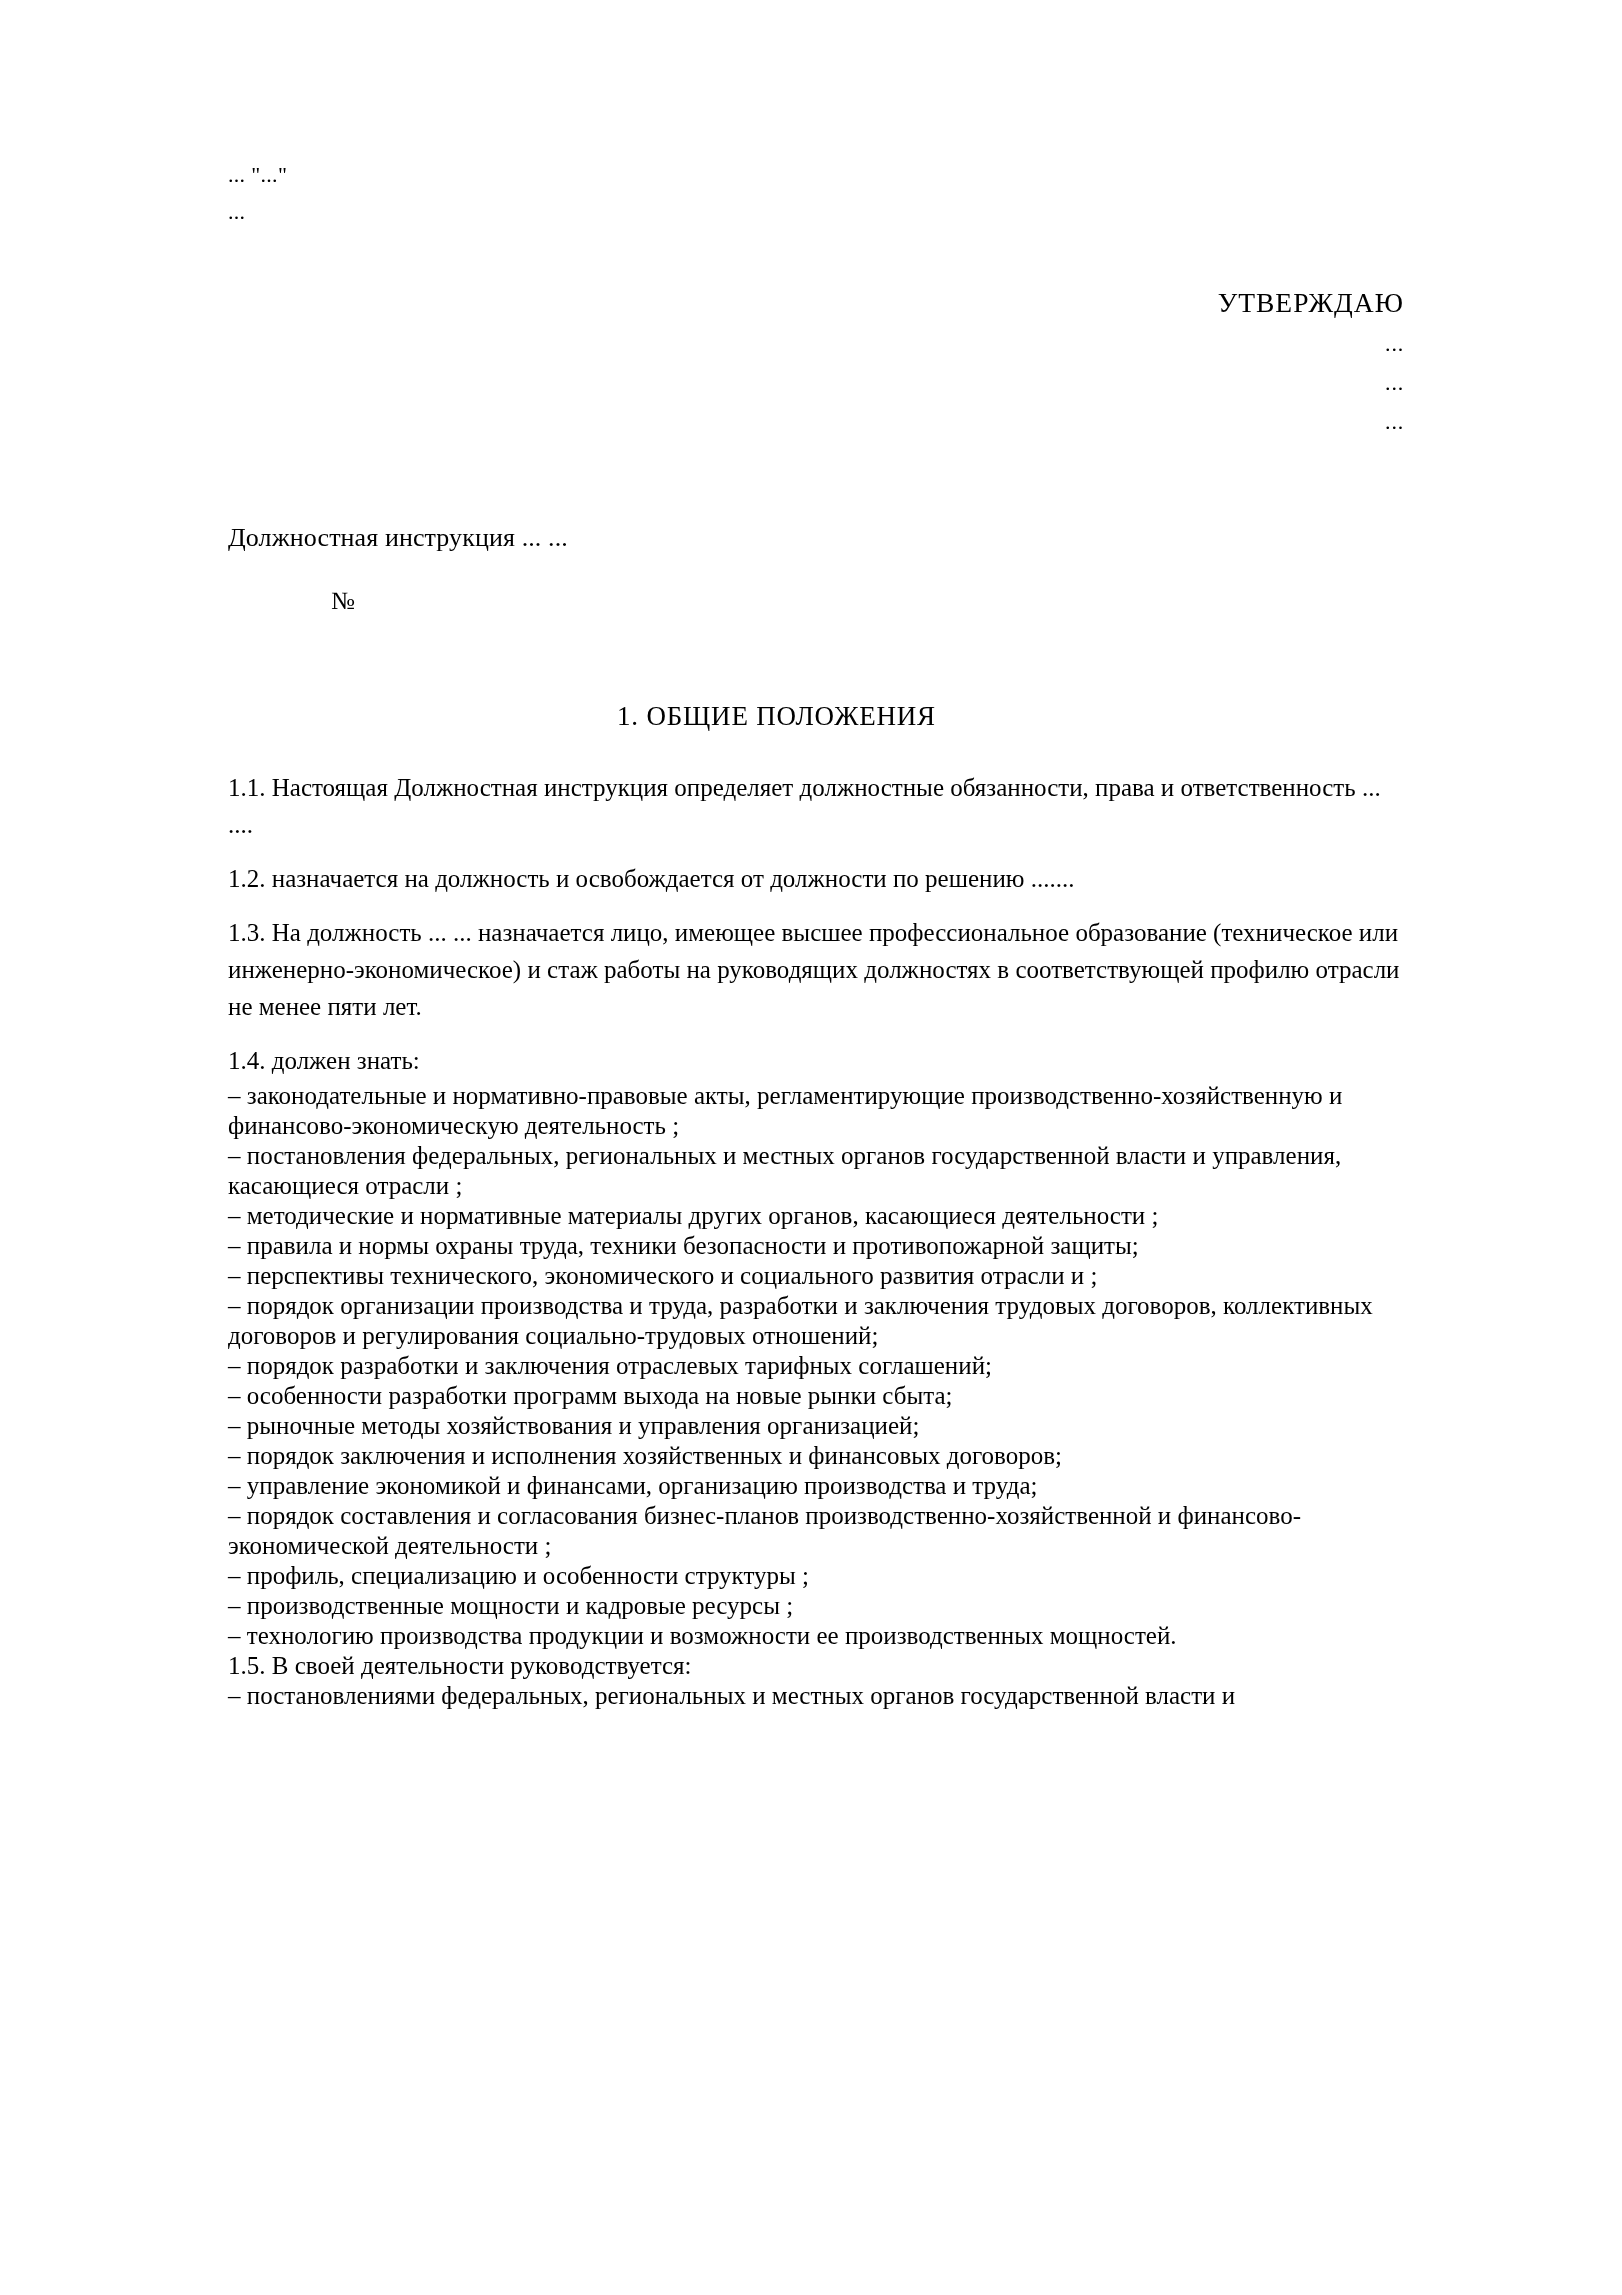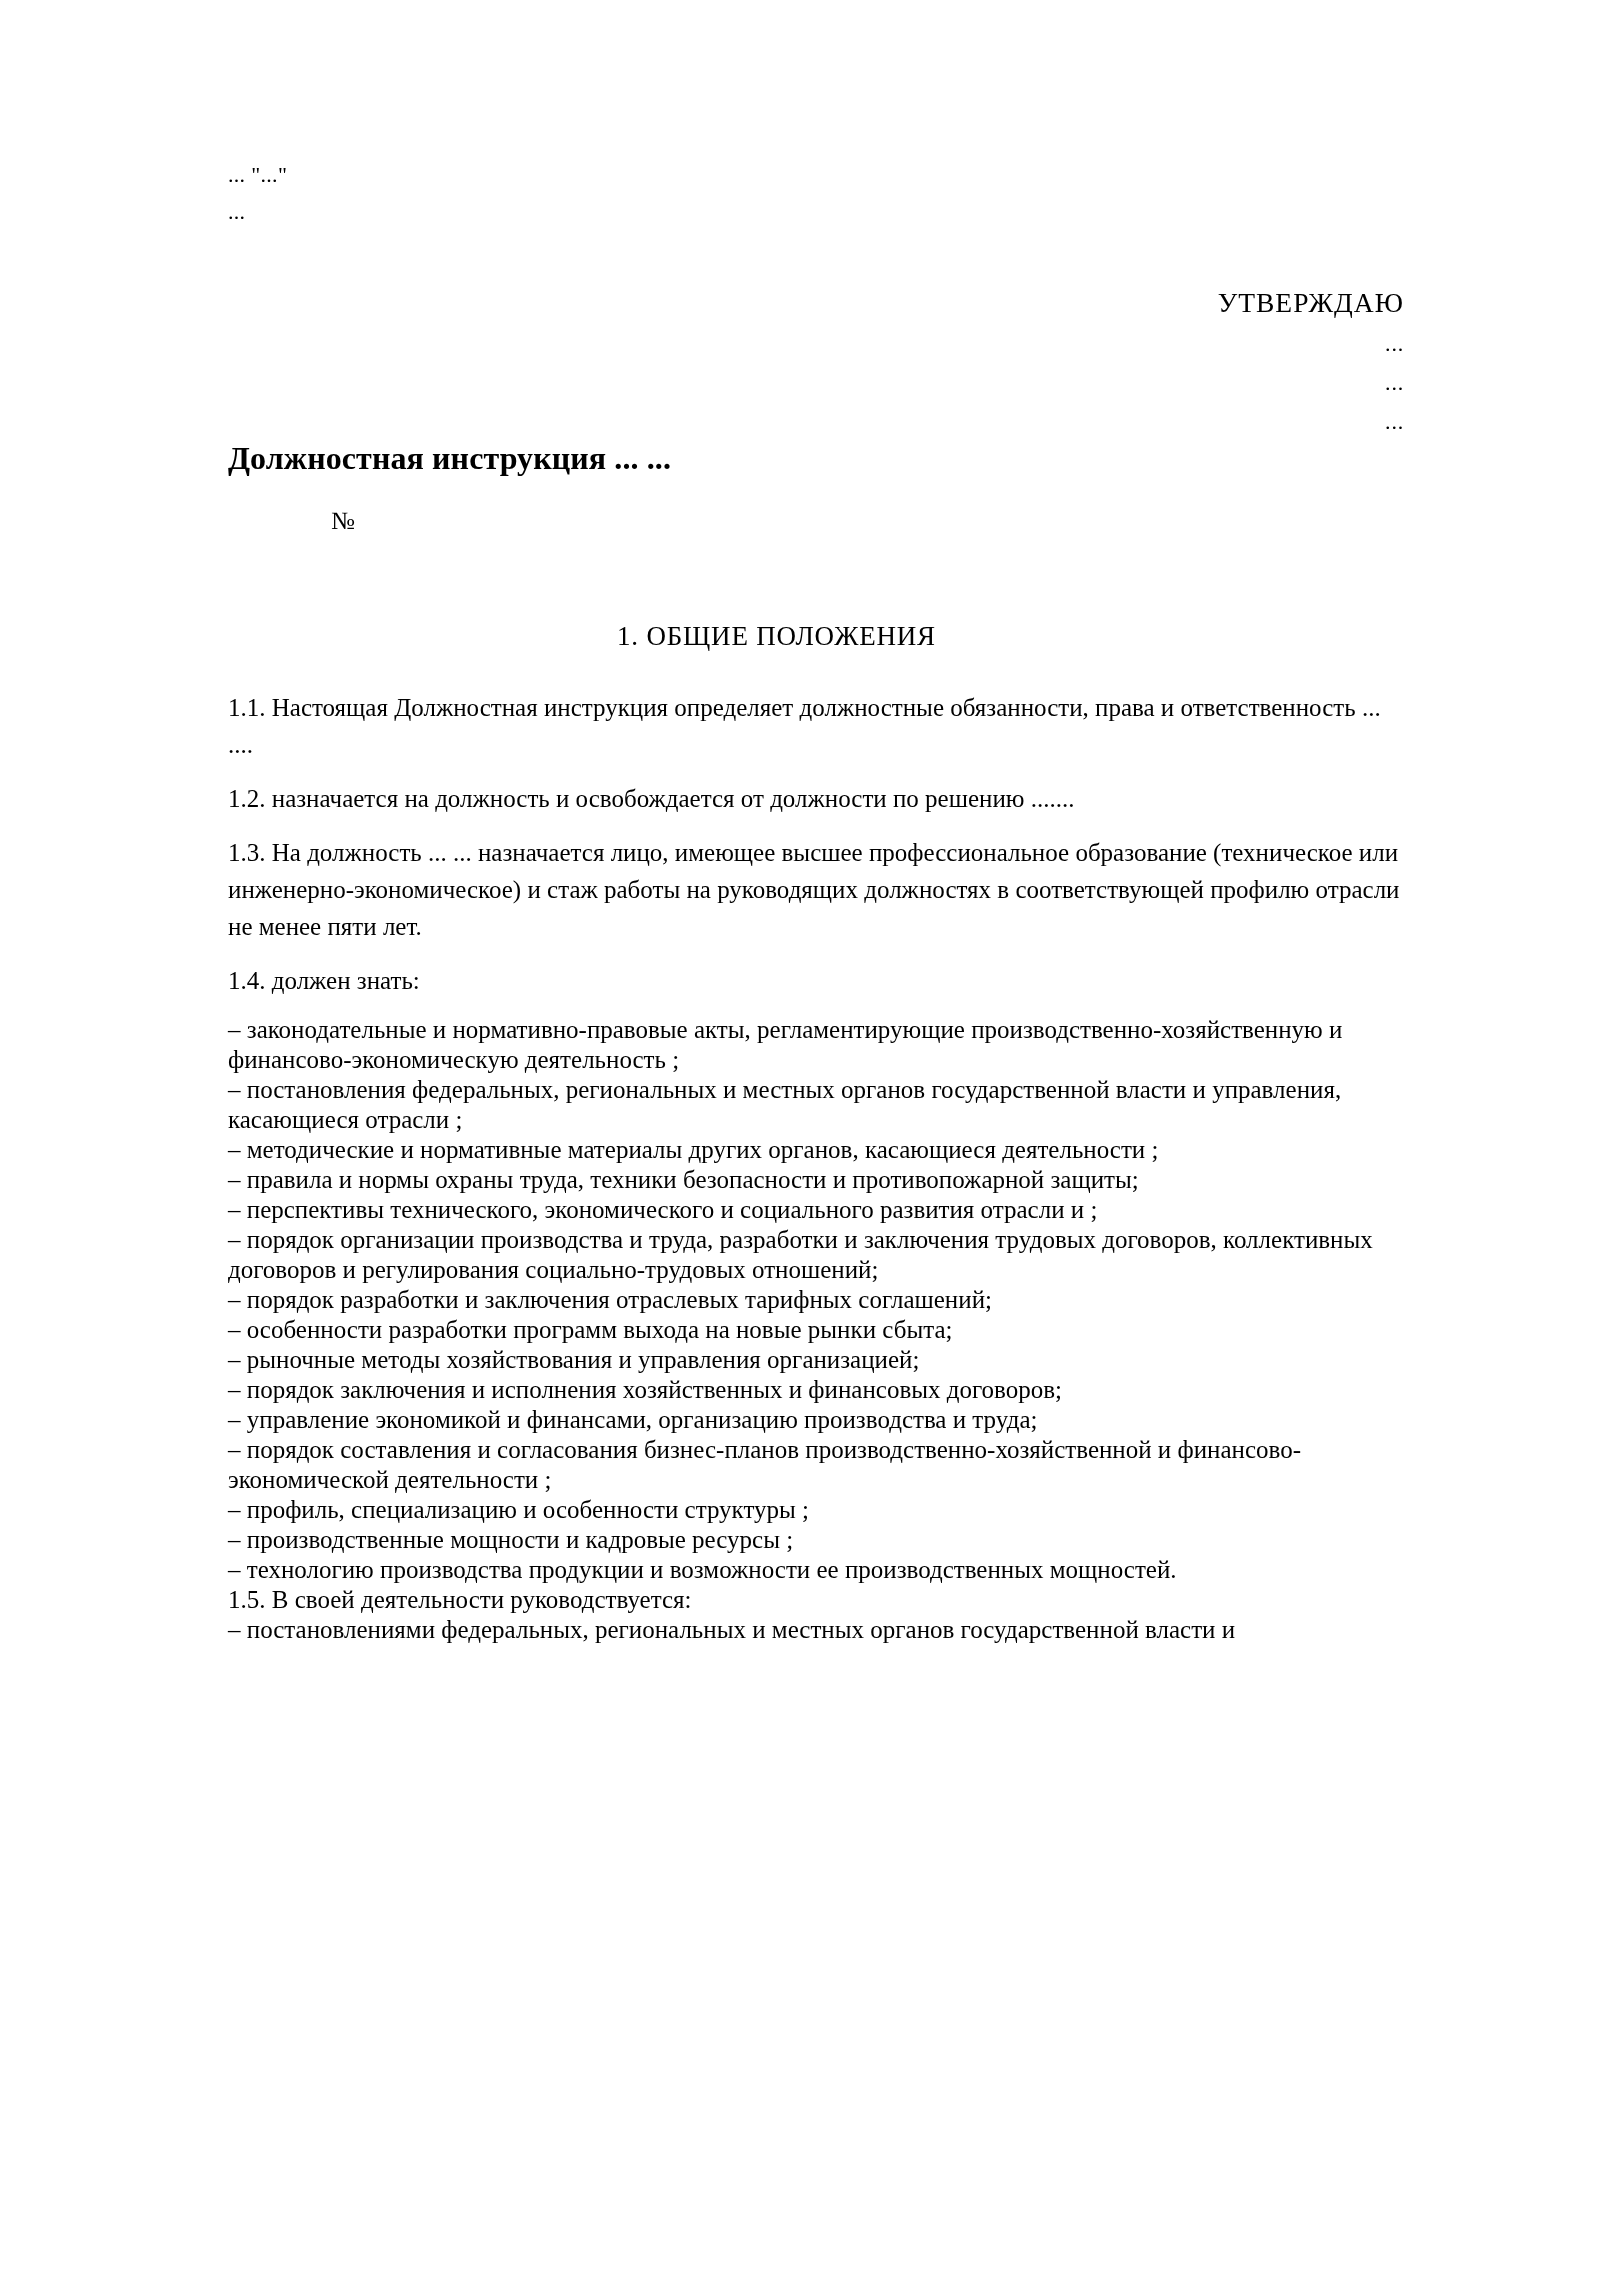--- a/index.html
+++ b/index.html
@@ -54,22 +54,23 @@
     letter-spacing: 1px;
     margin-top: 16px;
   }
   .approval .approve-ph {
     font-size: 22px;
     line-height: 39px;
   }
 
   
   .doc-title {
-    font-weight: bold;
-    font-size: 32px;
+    margin-top: 80px;
+    font-weight: normal;
+    font-size: 26px;
     line-height: 34px;
     letter-spacing: 0.1px;
   }
   .doc-number {
     margin-top: 29px;
     padding-left: 103px;
     font-size: 25px;
     line-height: 33px;
   }
 
@@ -86,21 +87,21 @@
   .body-block {
     margin-top: 37px;
   }
   .para {
     font-size: 25px;
     line-height: 37px;
     text-align: left;
     margin: 0 0 17px 0;
   }
   .para.tight {
-    margin-bottom: 16px;
+    margin-bottom: 2px;
   }
 
   
   .list-line {
     font-size: 25px;
     line-height: 30px;
     margin: 0;
     text-align: left;
     white-space: normal;
   }

